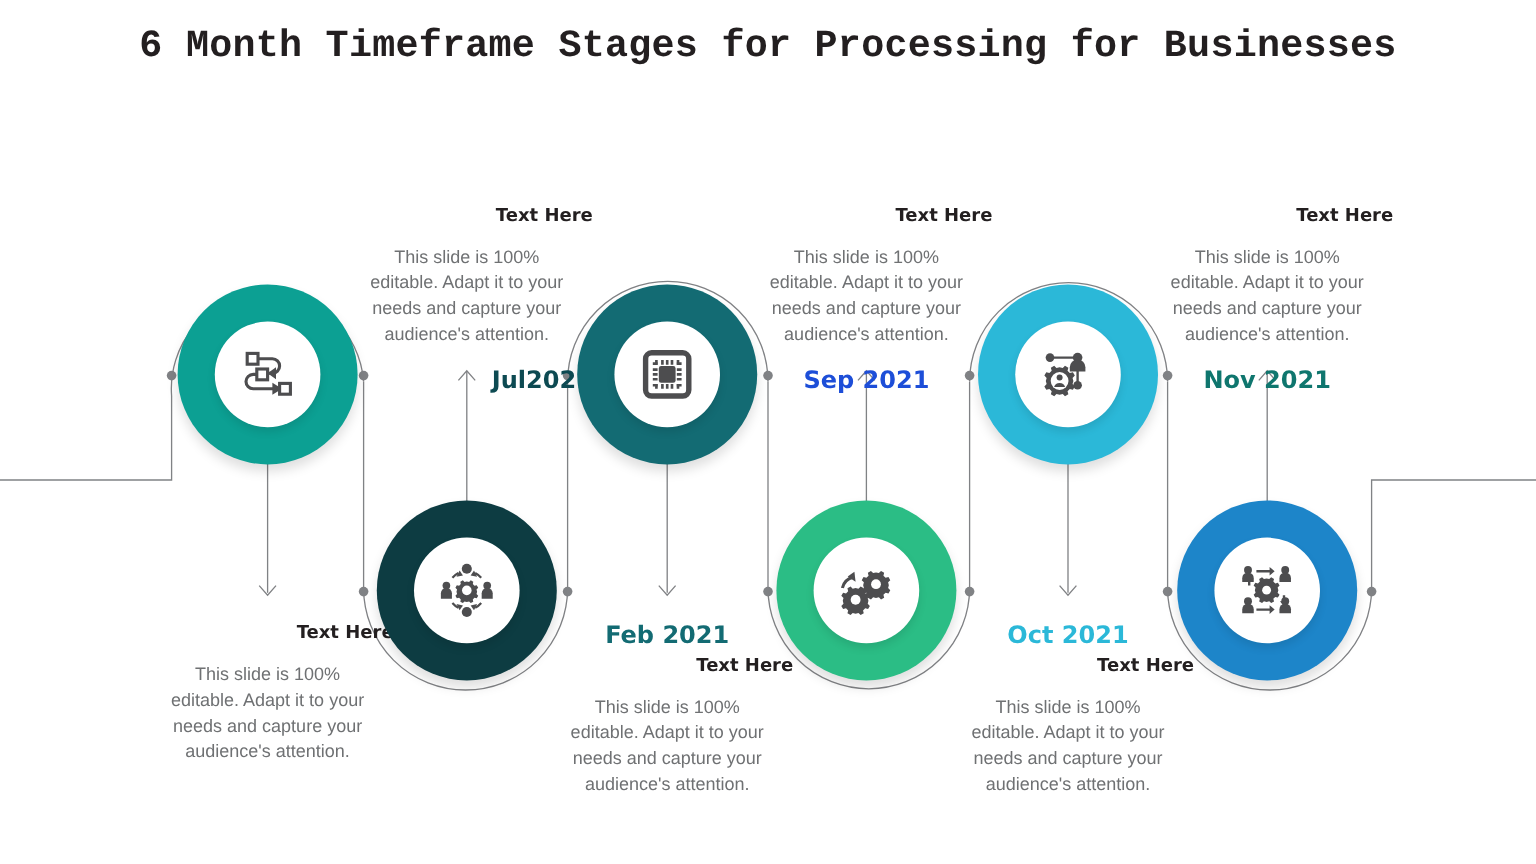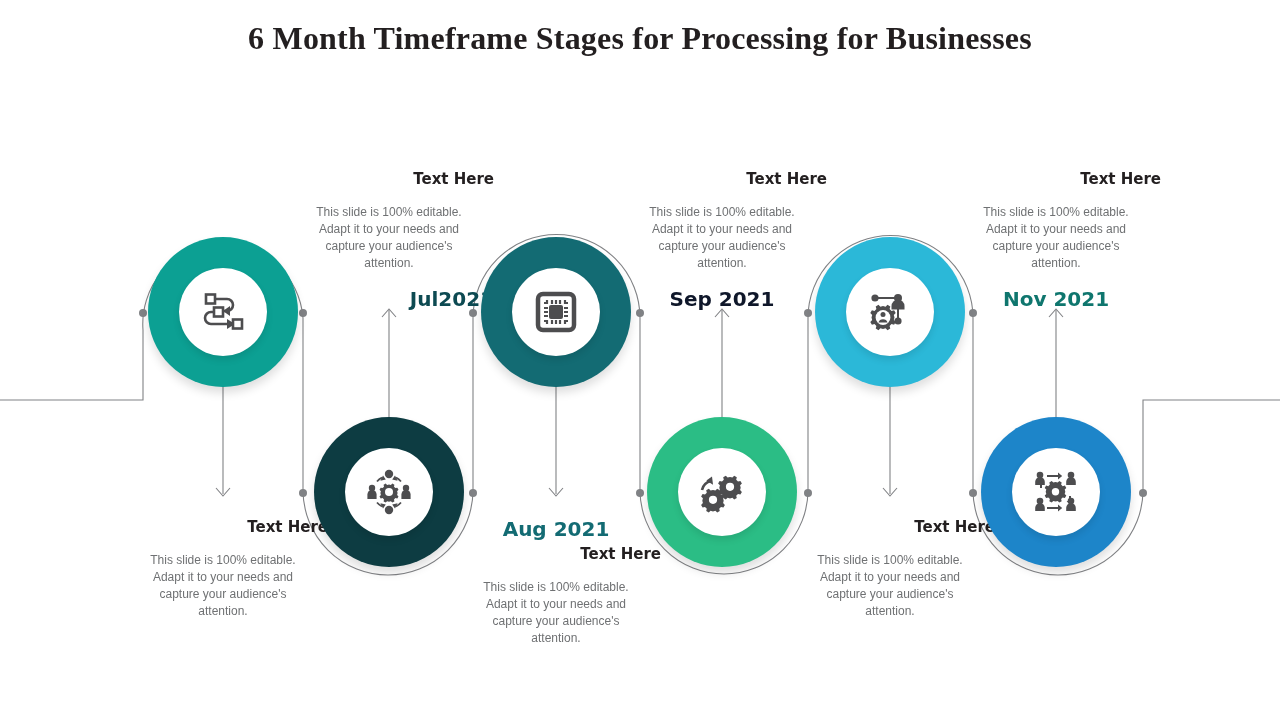--- a/index.html
+++ b/index.html
@@ -12,21 +12,21 @@
   }
   #slide{position:absolute;inset:0;}
 
   
   .title{
     position:absolute;top:20px;left:0;width:1280px;
     text-align:center;
     font-size:32px;font-weight:bold;
     color:#231f20;
     letter-spacing:.2px;
-    font-family:Liberation Serif, serif;
+    font-family:Liberation Mono, monospace;
   }
 
   
   #wires{position:absolute;left:0;top:0;width:1280px;height:720px;}
 
   
   .node{position:absolute;width:150px;height:150px;}
   .ring{
     position:absolute;inset:0;border-radius:50%;
     box-shadow:0 6px 10px rgba(0,0,0,.13);
@@ -46,21 +46,21 @@
     font-size:20px;font-weight:bold;line-height:1.15;
     font-family:"DejaVu Sans", sans-serif;
     margin:0 0 4px 0;
   }
   .hdr{
     font-size:15px;font-weight:bold;color:#231f20;
     font-family:"DejaVu Sans", sans-serif;
     margin:0 0 3px 0;line-height:1.2;text-align:right;
   }
   .body{
-    font-size:12px;color:#6f7173;line-height:1.42;
+    font-size:15px;color:#6f7173;line-height:1.42;
     margin:16px;
   }
   .tblock.above .month{margin:4px 0 0 0;}
 </style>
 </head>
 <body>
 
 <div id="slide">
 
   <div class="title">6 Month Timeframe Stages for Processing for Businesses</div>
@@ -192,21 +192,21 @@
             <path d="M12,29 v4 M17,29 v4 M21,29 v4 M25,29 v4 M30,29 v4"></path>
             <path d="M9,12 h4 M9,17 h4 M9,21 h4 M9,25 h4 M9,30 h4"></path>
             <path d="M29,12 h4 M29,17 h4 M29,21 h4 M29,25 h4 M29,30 h4"></path>
           </g>
           <rect x="14" y="14" width="14" height="14" rx="2" fill="#4d4d4f"></rect>
         </svg>
       </span>
     </div>
   </div>
   <div class="tblock below" style="left:451px;top:518px;">
-    <p class="month" style="color:#136B73;">Aug 2021</p>
+    <p class="month" style="color:#136B73;">Feb 2021</p>
     <p class="hdr">Text Here</p>
     <p class="body">This slide is 100% editable. Adapt it to your needs and capture your audience's attention.</p>
   </div>
 
   <div class="node" style="left:647px;top:417px;">
     <div class="ring" style="background:#2BBD85;"></div>
     <div class="ring-inner">
       <span>
         <svg width="46" height="42" viewBox="0 0 46 42" xmlns="http://www.w3.org/2000/svg">
           <g fill="#4d4d4f">
@@ -219,21 +219,21 @@
           </g>
           <path d="M3,19 a12,12 0 0 1 9,-9" fill="none" stroke="#4d4d4f" stroke-width="2.6"></path>
           <path d="M13,5.5 l1,8.2 -6.6,-4.2z" fill="#4d4d4f"></path>
         </svg>
       </span>
     </div>
   </div>
   <div class="tblock above" style="left:617px;top:170px;">
     <p class="hdr">Text Here</p>
     <p class="body">This slide is 100% editable. Adapt it to your needs and capture your audience's attention.</p>
-    <p class="month" style="color:#0f172a;margin-top:6px;">Sep 2021</p>
+    <p class="month" style="color:#1d4ed8;margin-top:6px;">Sep 2021</p>
   </div>
 
   <div class="node" style="left:815px;top:237px;">
     <div class="ring" style="background:#2BB8D8;"></div>
     <div class="ring-inner">
       <span>
         <svg width="46" height="44" viewBox="0 0 46 44" xmlns="http://www.w3.org/2000/svg">
           <g stroke="#4d4d4f" stroke-width="2" fill="none">
             <path d="M9,8 H29"></path>
             <path d="M31,16 V30"></path>
@@ -248,20 +248,21 @@
             <path d="M16,16 l2.6,.7 1.9,-1.9 2.8,1.6 -.7,2.6 1.9,1.9 2.6,-.7 1.6,2.8 -1.9,1.9 .7,2.6 -.7,2.6 1.9,1.9 -1.6,2.8 -2.6,-.7 -1.9,1.9 .7,2.6 -2.8,1.6 -1.9,-1.9 -2.6,.7 -2.6,-.7 -1.9,1.9 -2.8,-1.6 .7,-2.6 -1.9,-1.9 -2.6,.7 -1.6,-2.8 1.9,-1.9 -.7,-2.6 .7,-2.6 -1.9,-1.9 1.6,-2.8 2.6,.7 1.9,-1.9 -.7,-2.6 2.8,-1.6 1.9,1.9z"></path>
             <circle cx="16" cy="27.5" r="7.4" fill="#ffffff"></circle>
             <circle cx="16" cy="24.6" r="2.5"></circle>
             <path d="M11.4,32.6 a4.8,4.8 0 0 1 9.2,0 z"></path>
           </g>
         </svg>
       </span>
     </div>
   </div>
   <div class="tblock below" style="left:785px;top:518px;">
+    <p class="month" style="color:#2BB8D8;">Oct 2021</p>
     <p class="hdr">Text Here</p>
     <p class="body">This slide is 100% editable. Adapt it to your needs and capture your audience's attention.</p>
   </div>
 
   <div class="node" style="left:981px;top:417px;">
     <div class="ring" style="background:#1D85C9;"></div>
     <div class="ring-inner">
       <span>
         <svg width="46" height="44" viewBox="0 0 46 44" xmlns="http://www.w3.org/2000/svg">
           <g fill="#4d4d4f">

